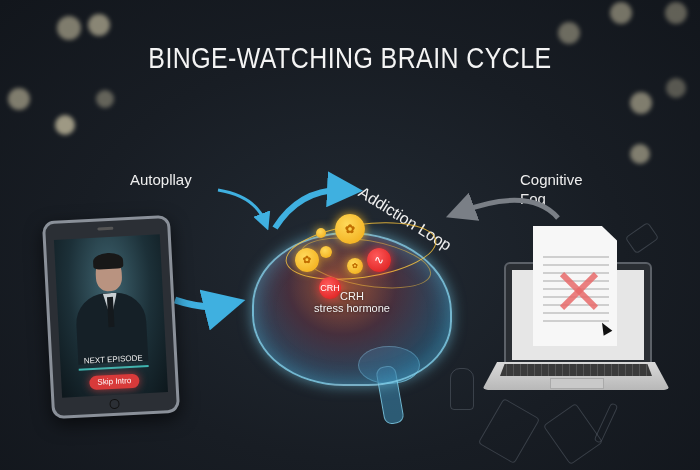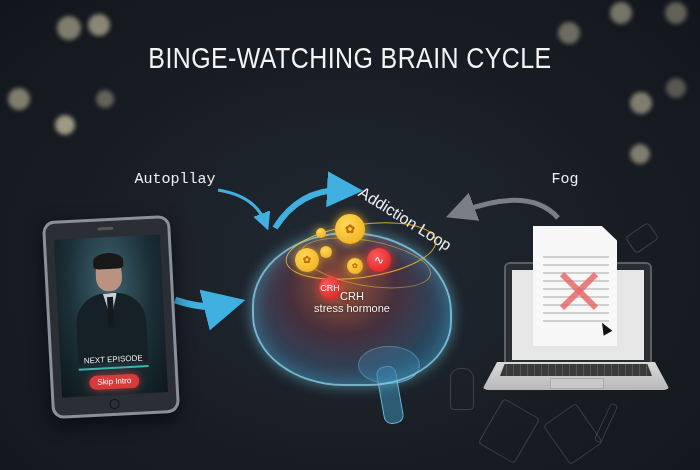--- a/index.html
+++ b/index.html
@@ -7,21 +7,21 @@
     width: 700px; height: 470px; overflow: hidden; position: relative;
     background: radial-gradient(ellipse at 50% 55%, #222a33 0%, #181d24 55%, #12161c 100%);
     font-family: "Liberation Sans", sans-serif; color: #f2f2f2;
   }
   .bokeh { position: absolute; border-radius: 50%; background: #d8cfae; filter: blur(2px); }
   .title {
     position: absolute; left: 0; width: 700px; top: 42px; text-align: center;
     font-family: "Liberation Sans", sans-serif; font-size: 29px; letter-spacing: 0.5px;
     color: #f4f4f4; transform: scaleX(0.86); transform-origin: center;
   }
-  .label { position: absolute; text-align: center; font-size: 15px; line-height: 19px; color: #eeeeee; font-family: Liberation Mono, monospace; }
+  .label { position: absolute; font-size: 15px; line-height: 19px; color: #eeeeee; }
   
   .tablet {
     position: absolute; left: 47px; top: 218px; width: 122px; height: 192px;
     background: #2b2f35; border: 3px solid #8a9099; border-radius: 12px;
     transform: rotate(-3deg); box-shadow: 0 6px 18px rgba(0,0,0,0.6);
   }
   .tablet .speaker { position: absolute; top: 6px; left: 52px; width: 16px; height: 3px; border-radius: 2px; background: #555; }
   .tablet .screen {
     position: absolute; left: 8px; top: 16px; width: 106px; height: 158px; overflow: hidden;
     background: radial-gradient(ellipse at 50% 30%, #3f6470 0%, #1c3038 55%, #0d171c 100%);
@@ -87,20 +87,21 @@
 <div class="bokeh" style="left:630px;top:92px;width:22px;height:22px;opacity:.55"></div>
 <div class="bokeh" style="left:666px;top:78px;width:20px;height:20px;opacity:.35"></div>
 <div class="bokeh" style="left:630px;top:144px;width:20px;height:20px;opacity:.55"></div>
 
 <div class="title">BINGE-WATCHING BRAIN CYCLE</div>
 
 <div class="label" style="left:130px;top:170px;width:90px;">
   <div>Autopllay</div>
 </div>
 <div class="label" style="left:520px;top:170px;width:90px;">
+  <div>Cognitive</div>
   <div>Fog</div>
 </div>
 <div class="addiction">Addiction Loop</div>
 
 <svg class="arrows" width="700" height="470">
   <defs>
     <marker id="ab" markerWidth="6" markerHeight="6" refX="3" refY="3" orient="auto">
         <path d="M0,0 L6,3 L0,6 Z" fill="#3fb0e0"></path>
       </marker>
     <marker id="ag" markerWidth="6" markerHeight="6" refX="3" refY="3" orient="auto">

